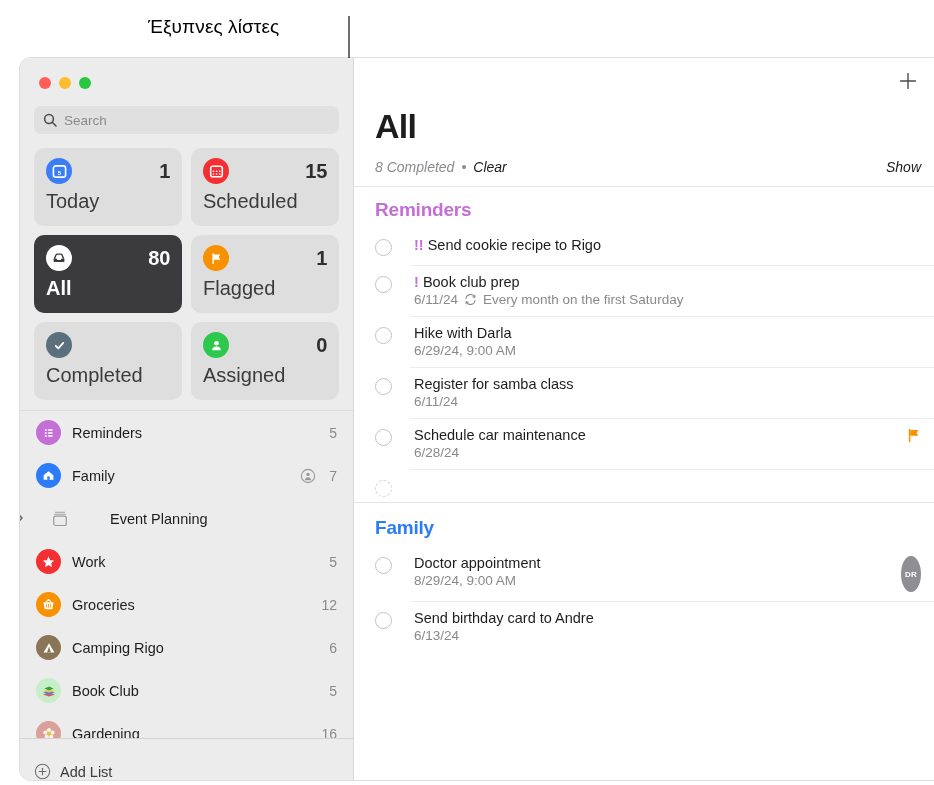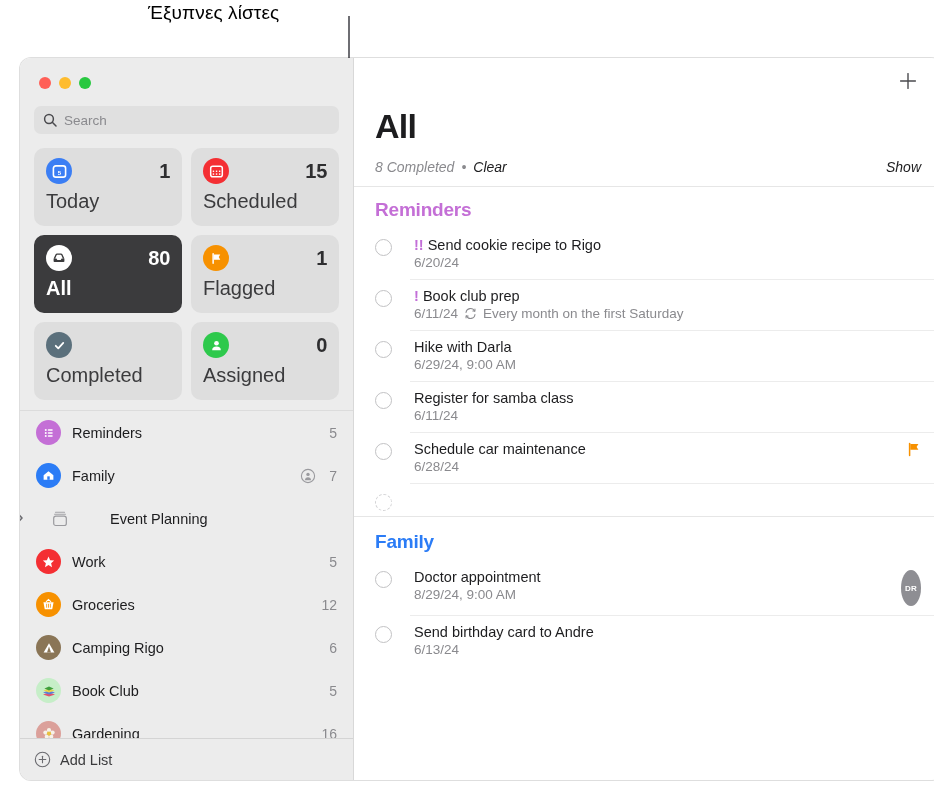--- a/index.html
+++ b/index.html
@@ -8,21 +8,21 @@
     background: #ffffff;
     font-family: "Liberation Sans", sans-serif;
     -webkit-font-smoothing: antialiased;
     overflow: hidden;
   }
   #root { position: relative; width: 934px; height: 785px; }
 
   
   .callout-label {
     position: absolute;
-    left: 148px; top: 2px;
+    left: 148px; top: 16px;
     font-size: 19px;
     color: #000;
     letter-spacing: .1px;
     white-space: nowrap;
   }
   .callout-line {
     position: absolute;
     left: 348px; top: 16px;
     width: 1.5px; height: 274px;
     background: #6e6e73;
@@ -135,21 +135,21 @@
   .disclosure {
     width: 14px; flex: none; margin-left: -20px; margin-right: 6px;
     color: #6b6b70; font-size: 13px; line-height: 1;
   }
   .share-badge { margin-right: 2px; display:flex; }
 
   .addlist {
     height: 42px;
     border-top: 1px solid #d4d4d4;
     background: #ececec;
-    display: flex; align-items: center; gap: 9px;
+    display: flex; align-items: flex-end; gap: 9px;
     padding-left: 14px;
   }
   .addlist-text { font-size: 14.5px; color: #3b3b3d; }
 
   
   .main {
     flex: 1;
     background: #ffffff;
     position: relative;
     display: flex;
@@ -498,23 +498,20 @@
       </div>
 
       <div class="scroll">
 
         <div class="section-head" style="color:#c46fd6">Reminders</div>
 
         <div class="reminder">
           <div class="radio"></div>
           <div class="r-body">
             <div class="r-title"><span class="prio">!!</span> <span>Send cookie recipe to Rigo</span></div>
-            <div class="r-sub">
-                <span>6/20/24</span>
-              </div>
           </div>
           <div class="r-right"></div>
         </div>
 
         <div class="reminder">
           <div class="radio"></div>
           <div class="r-body">
             <div class="r-title"><span class="prio">!</span> <span>Book club prep</span></div>
             <div class="r-sub">
               <span>6/11/24</span>

